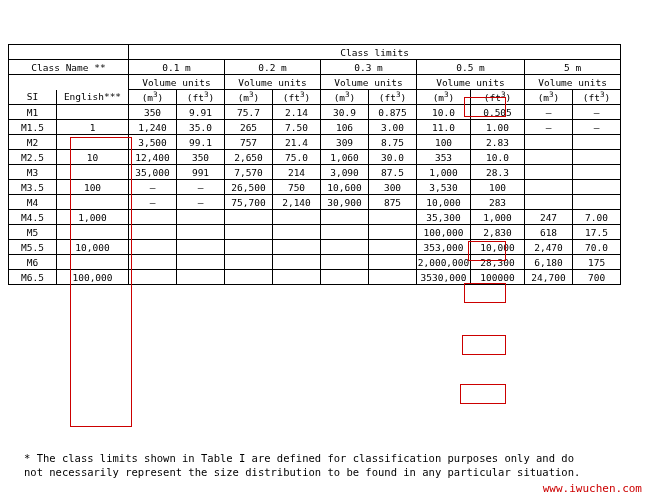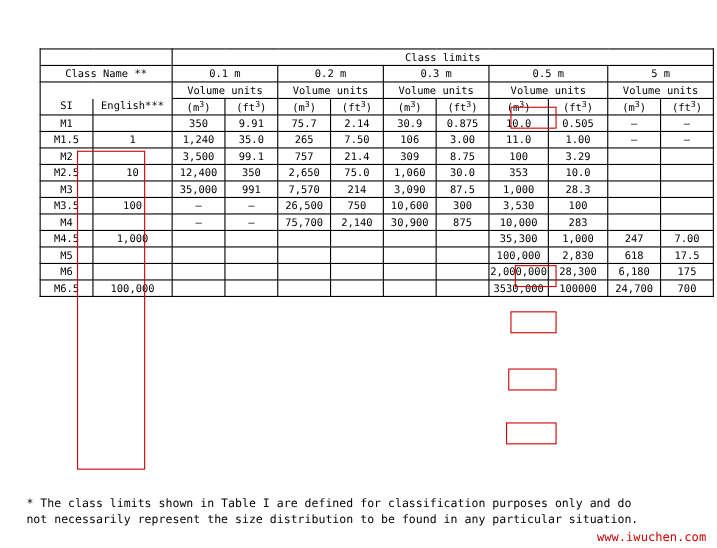--- a/index.html
+++ b/index.html
@@ -19,21 +19,20 @@
     font-size:10.5px;line-height:13.5px;white-space:pre-wrap;
   }
 
   .tablewrap{
     position:absolute;left:8px;top:44px;width:612px;
   }
   table.main{
     border-collapse:collapse;
     width:612px;
     table-layout:fixed;
-    margin-left:28px;
   }
   table.main td, table.main th{
     border:1px solid #000;
     font-weight:normal;
     font-size:9.5px;
     padding:0;
     text-align:center;
     vertical-align:middle;
     height:14px;
   }
@@ -169,21 +168,21 @@
       <tr>
         <td class="datarow si">M2</td>
         <td class="datarow num"></td>
         <td class="datarow num">3,500</td>
         <td class="datarow num">99.1</td>
         <td class="datarow num">757</td>
         <td class="datarow num">21.4</td>
         <td class="datarow num">309</td>
         <td class="datarow num">8.75</td>
         <td class="datarow num">100</td>
-        <td class="datarow num">3.29</td>
+        <td class="datarow num">2.83</td>
         <td class="datarow blank"></td>
         <td class="datarow blank"></td>
       </tr>
 
       <tr>
         <td class="datarow si">M2.5</td>
         <td class="datarow num">10</td>
         <td class="datarow num">12,400</td>
         <td class="datarow num">350</td>
         <td class="datarow num">2,650</td>
@@ -264,20 +263,34 @@
         <td class="datarow blank"></td>
         <td class="datarow blank"></td>
         <td class="datarow blank"></td>
         <td class="datarow blank"></td>
         <td class="datarow num">100,000</td>
         <td class="datarow num">2,830</td>
         <td class="datarow num">618</td>
         <td class="datarow num">17.5</td>
       </tr>
 
+      <tr>
+        <td class="datarow si">M5.5</td>
+        <td class="datarow num">10,000</td>
+        <td class="datarow blank"></td>
+        <td class="datarow blank"></td>
+        <td class="datarow blank"></td>
+        <td class="datarow blank"></td>
+        <td class="datarow blank"></td>
+        <td class="datarow blank"></td>
+        <td class="datarow num">353,000</td>
+        <td class="datarow num">10,000</td>
+        <td class="datarow num">2,470</td>
+        <td class="datarow num">70.0</td>
+      </tr>
 
       <tr>
         <td class="datarow si">M6</td>
         <td class="datarow num"></td>
         <td class="datarow blank"></td>
         <td class="datarow blank"></td>
         <td class="datarow blank"></td>
         <td class="datarow blank"></td>
         <td class="datarow blank"></td>
         <td class="datarow blank"></td>

